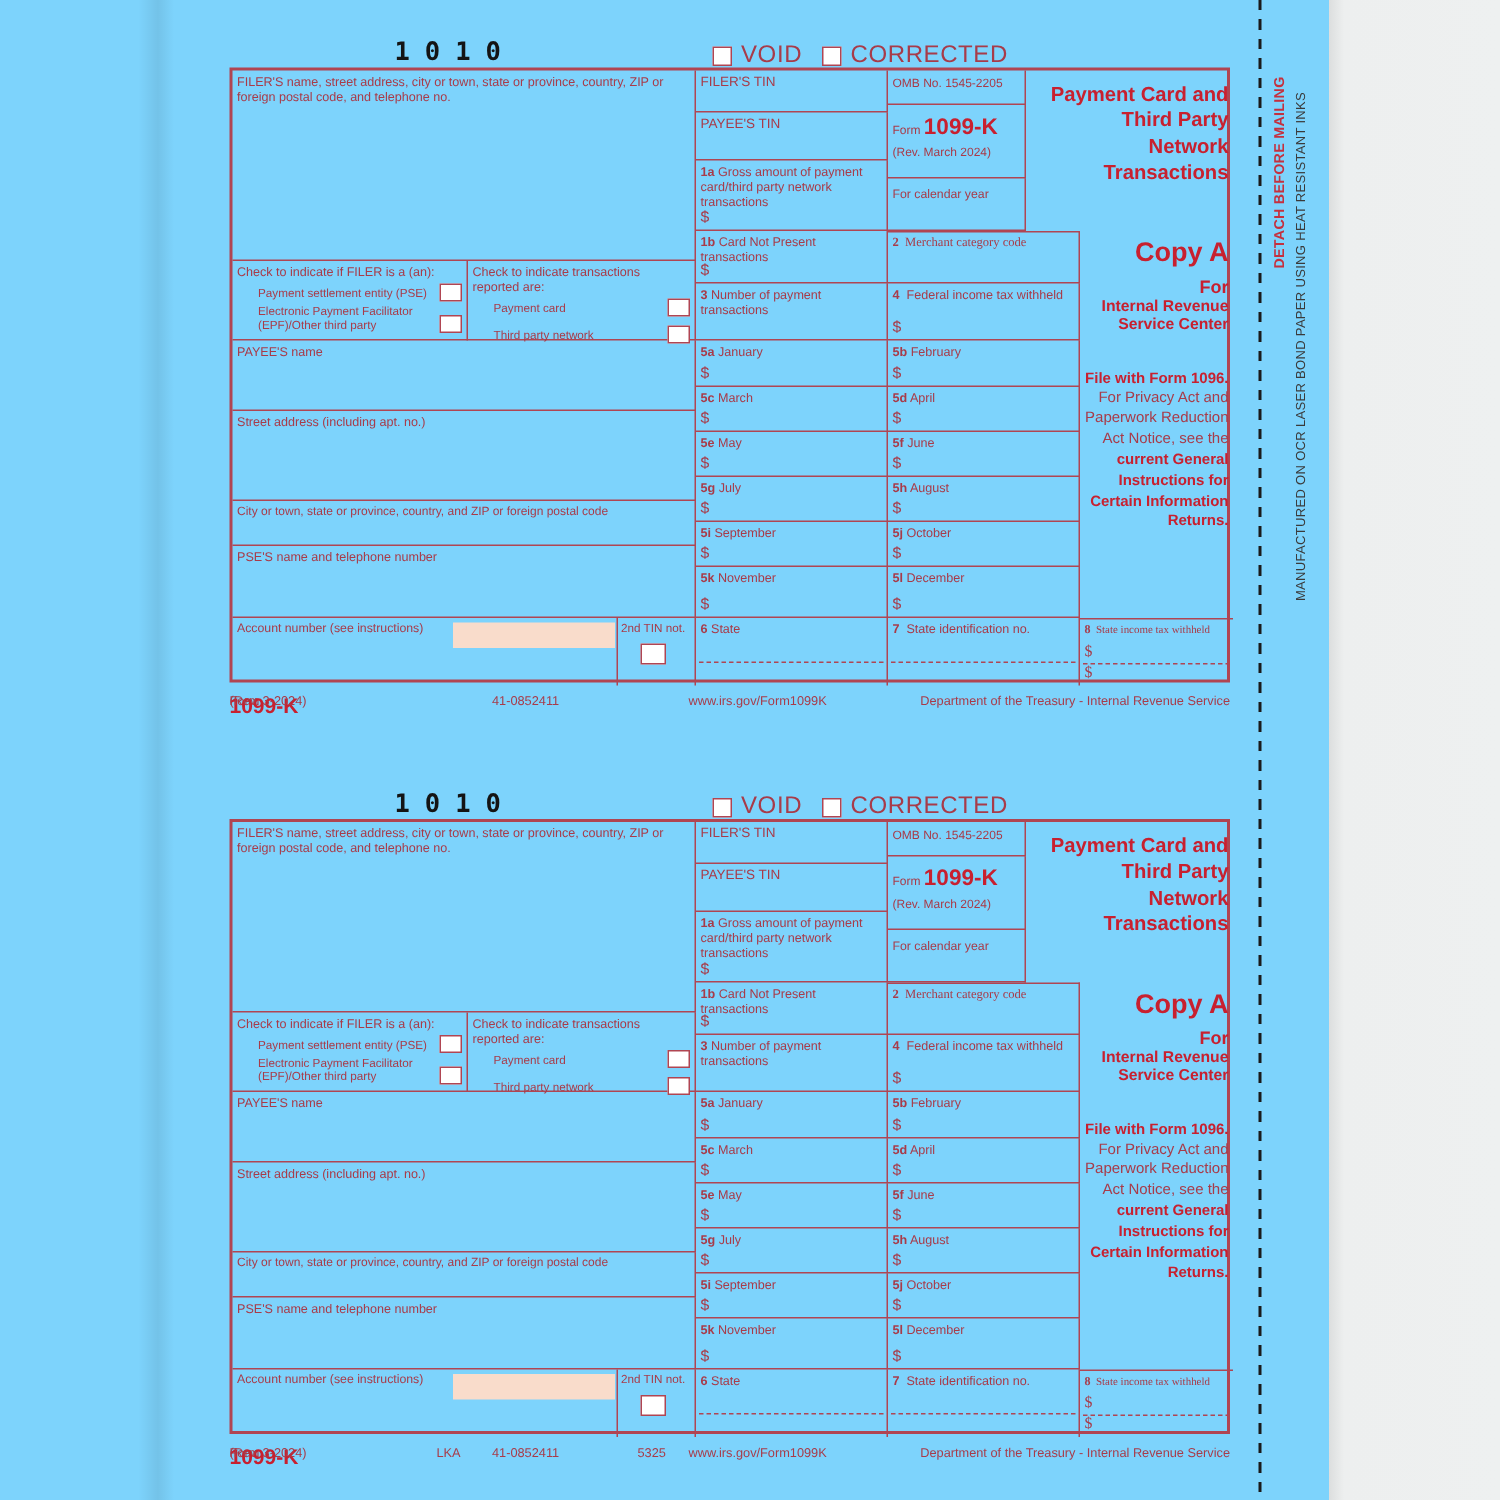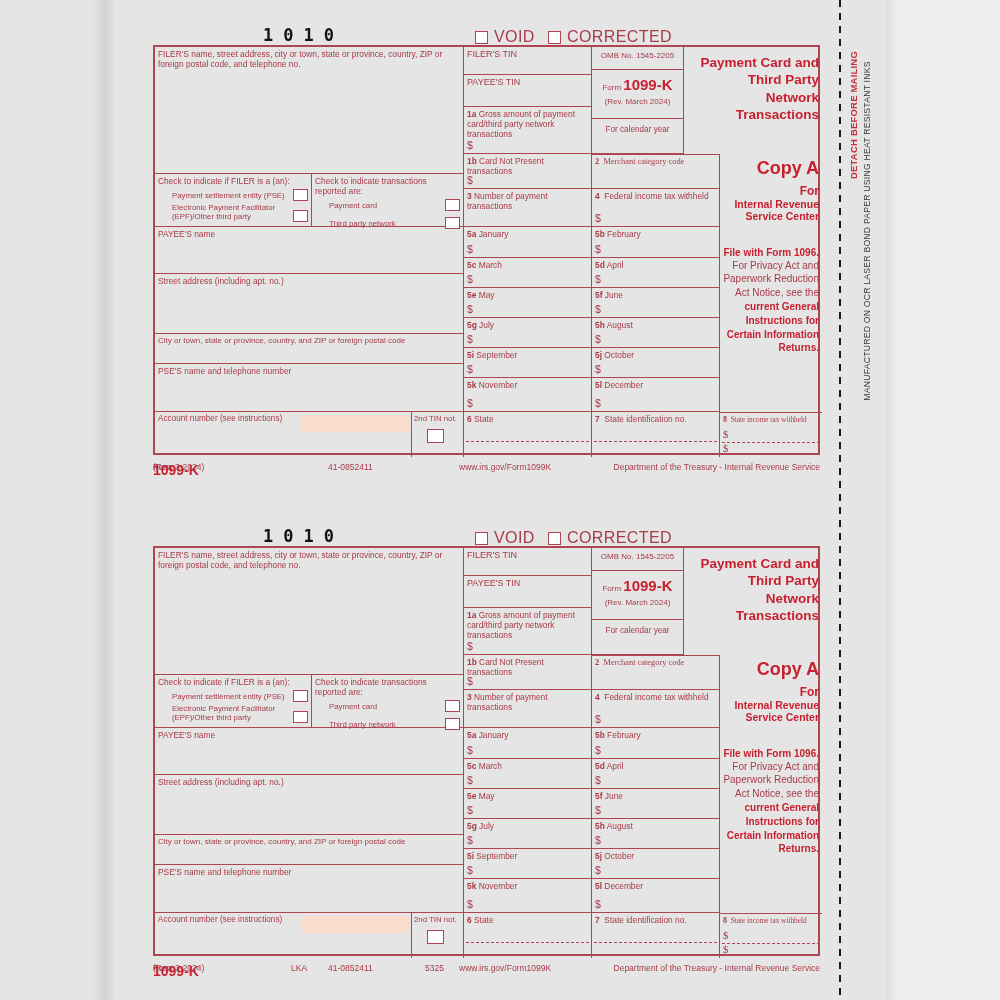--- a/index.html
+++ b/index.html
@@ -3,21 +3,21 @@
 <meta charset="utf-8">
 <style>
   :root{
     --line:#b04552;
     --txt:#a83b49;
     --bold:#c8202f;
     --shade:#f9dccb;
   }
   html,body{margin:0;padding:0;background:#fff;}
   body{width:1000px;height:1000px;overflow:hidden;font-family:"Liberation Sans","DejaVu Sans",sans-serif;}
-  .page{position:absolute;inset:0;background:#e5e5e5;}
+  .page{position:absolute;inset:0;background:#7dd3fc;}
   .fold-band{position:absolute;left:92px;top:0;width:24px;height:1000px;
     background:linear-gradient(to right,rgba(0,0,0,0),rgba(0,0,0,0.08) 55%,rgba(0,0,0,0));}
   .perf-line{position:absolute;left:839px;top:0;width:2px;height:1000px;
     background:repeating-linear-gradient(180deg,#1a1a1a 0 7px,transparent 7px 13px);}
   .edge-gray{position:absolute;left:886px;top:0;width:114px;height:1000px;
     background:linear-gradient(90deg,#dcdede 0,#edefef 10px,#eef0f0 100%);}
   .edge-red{position:absolute;left:848px;top:185px;width:140px;transform:rotate(-90deg);
     transform-origin:0 0;font-size:9.5px;font-weight:bold;letter-spacing:.2px;color:#c5303e;
     text-align:center;white-space:nowrap;}
   .edge-black{position:absolute;left:862px;top:417px;width:372px;transform:rotate(-90deg);
@@ -36,21 +36,21 @@
 
   .frame{position:absolute;left:0;top:17px;width:667px;height:410px;
     border:2px solid var(--line);box-sizing:border-box;}
   .cell{position:absolute;box-sizing:border-box;color:var(--txt);
     font-size:8.4px;line-height:1.2;padding:2px 3px;}
   .bt{border-top:1px solid var(--line);font-family:Liberation Serif, serif;} .bb{border-bottom:1px solid var(--line);} .br{border-right:1px solid var(--line);}
   .bn{font-weight:bold;}
   .dollar{position:absolute;left:3px;bottom:1px;font-size:10.5px;}
   .dash{position:absolute;left:2px;right:2px;border-top:1.5px dashed var(--line);}
   .tin{font-size:9px;}
-  .ctr{text-align:center;}
+  .ctr{}
   .opt{display:flex;align-items:flex-end;margin-top:3px;}
   .optlbl{flex:1;padding-left:14px;font-size:7.8px;line-height:1.15;}
   .title-box{font-size:13.5px;font-weight:bold;color:var(--bold);text-align:right;
     line-height:1.28;padding:7px 3px 0 10px;}
   .copy-col{text-align:right;padding-right:3px;}
   .copy-a{font-size:18px;font-weight:bold;color:var(--bold);margin-top:2px;}
   .copy-for{font-size:12px;font-weight:bold;color:var(--bold);margin-top:5px;line-height:1.15;}
   .copy-center{font-size:10.5px;font-weight:bold;color:var(--bold);line-height:1.15;}
   .file-with{font-size:10px;font-weight:bold;color:var(--bold);margin-top:24px;}
   .privacy{font-size:10px;line-height:1.38;color:var(--txt);}

